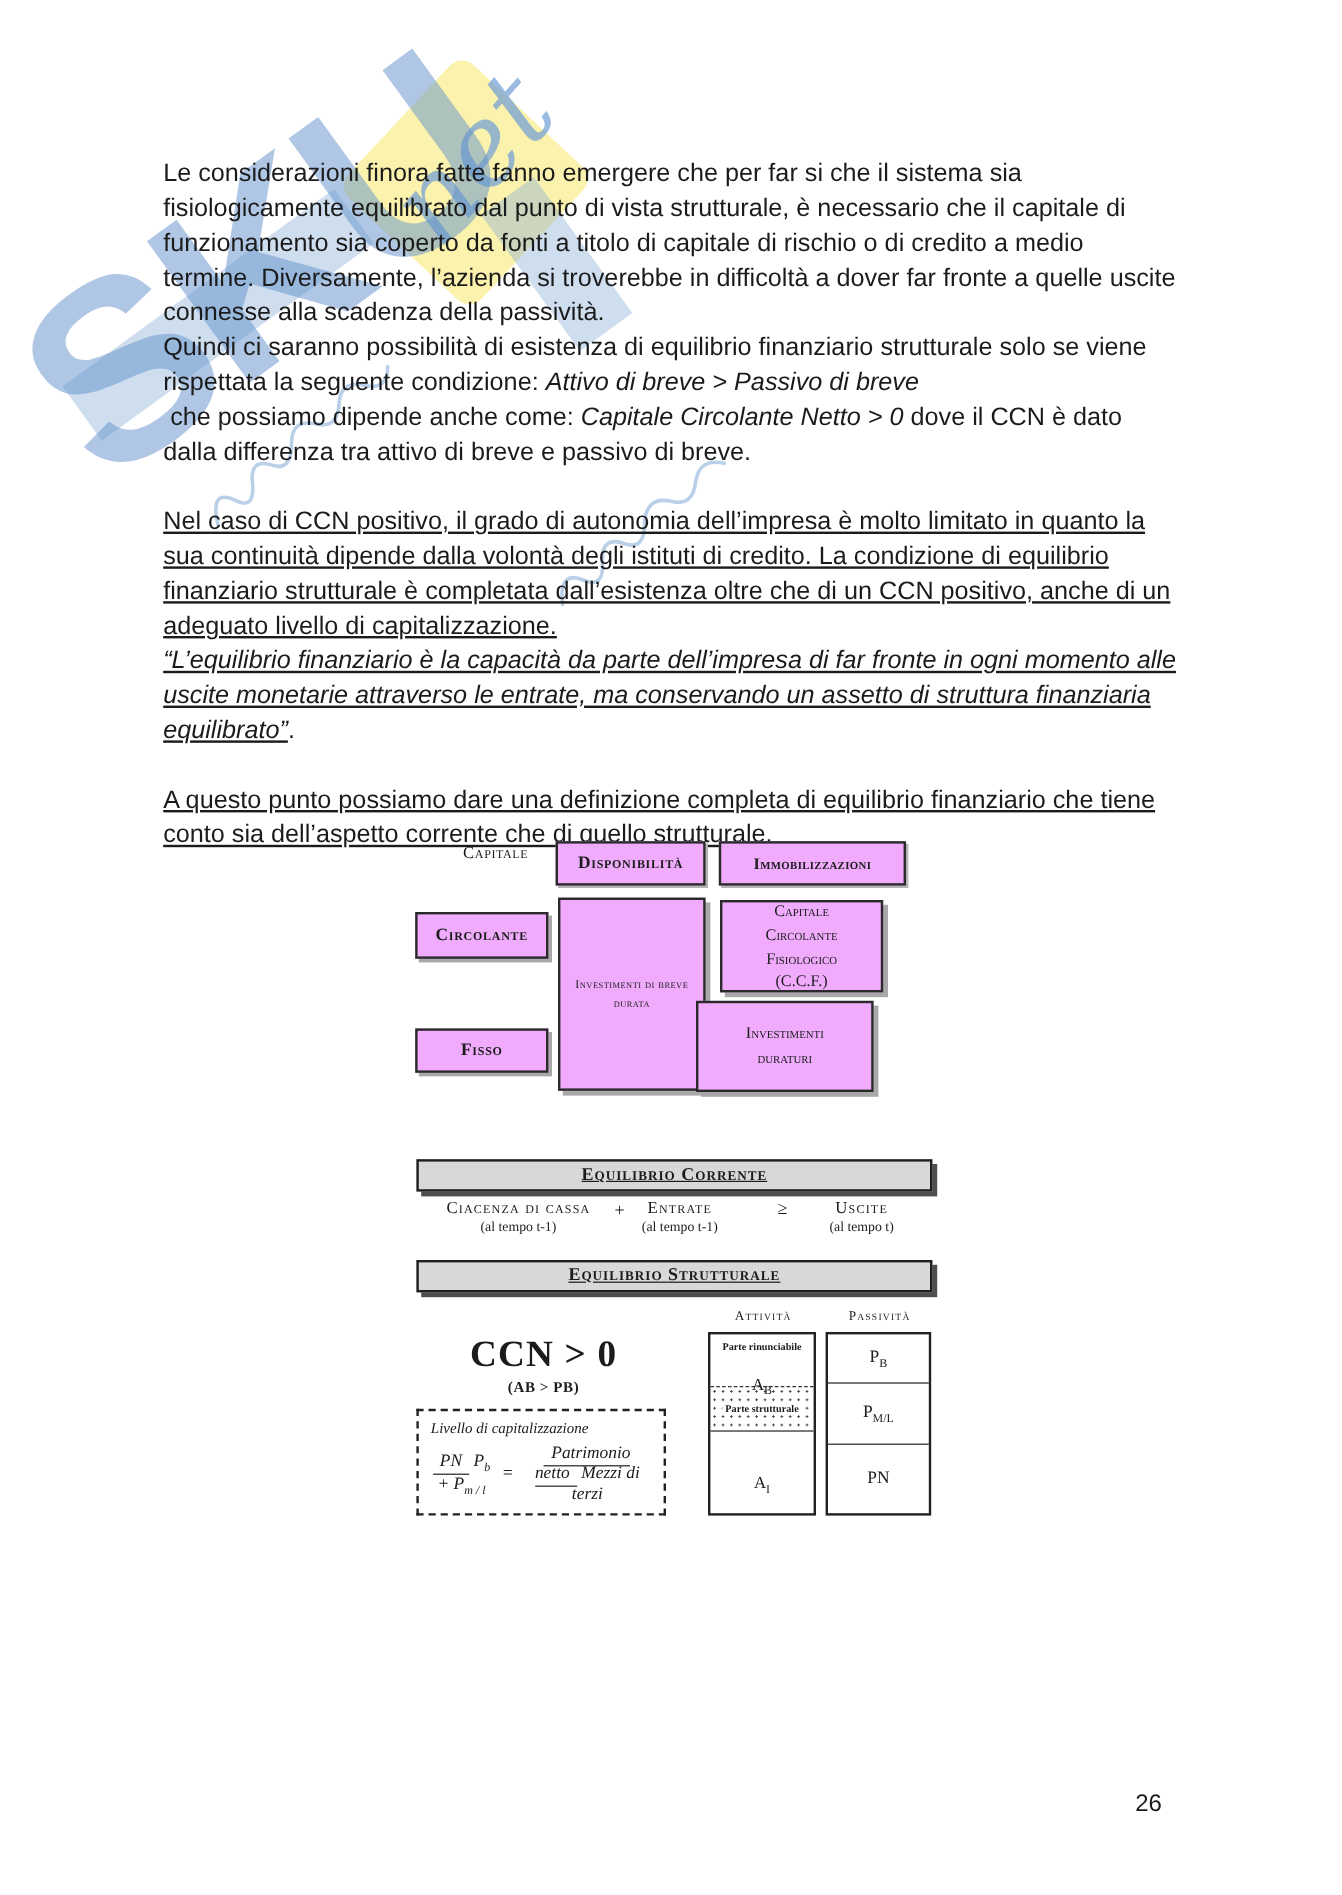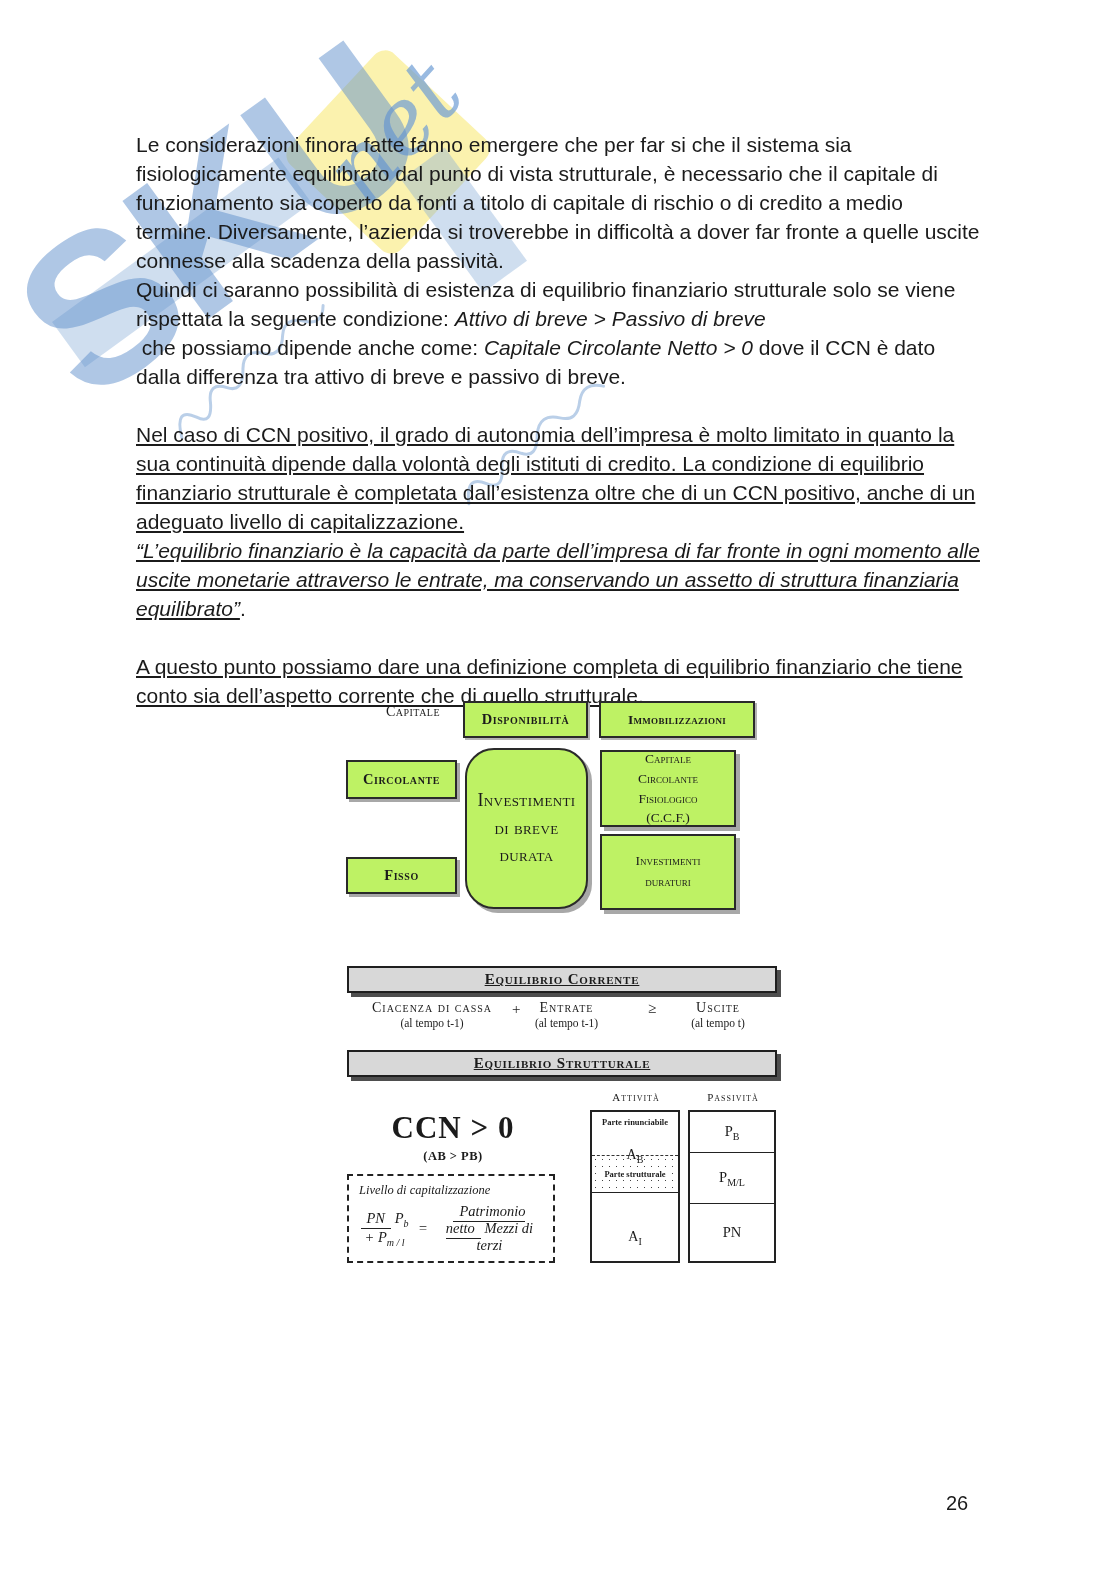--- a/index.html
+++ b/index.html
@@ -25,34 +25,34 @@
   
   .body-text{position:absolute;left:136px;top:130px;width:848px;z-index:1;
              font-size:21px;line-height:29px;}
   .para{margin:0;}
   .gap{margin-top:29px;text-decoration:underline;}
   .it{font-style:italic;}
   .u{text-decoration:underline;}
   .pre{white-space:pre-wrap;}
   .d-label{position:absolute;left:366px;top:704px;width:94px;text-align:center;z-index:1;
            font-family:"Liberation Serif",serif;font-variant:small-caps;font-size:14px;letter-spacing:.5px;}
-  .d-box{position:absolute;background:#bef264;border:2px solid #2a2a2a;display:flex;align-items:center;
+  .d-box{position:absolute;background:#f0abfc;border:2px solid #2a2a2a;display:flex;align-items:center;
          justify-content:center;text-align:center;z-index:1;box-sizing:border-box;
          font-family:"Liberation Serif",serif;font-variant:small-caps;}
   .db-disponibilita{left:463px;top:701px;width:125px;height:37px;font-weight:700;font-size:14.5px;
                     letter-spacing:.6px;box-shadow:2px 2px 0 #b4b4b4;}
   .db-immobilizzazioni{left:599px;top:701px;width:156px;height:37px;font-weight:700;font-size:13.5px;
                     letter-spacing:.3px;box-shadow:2px 2px 0 #b4b4b4;}
   .db-circolante{left:346px;top:760px;width:111px;height:39px;font-weight:700;font-size:14.5px;
                  letter-spacing:.6px;box-shadow:3px 3px 0 #a8a8a8;}
-  .db-investimenti{left:465px;top:748px;width:123px;height:161px;font-size:18px;letter-spacing:.4px;
-                 box-shadow:4px 4px 0 #a8a8a8;padding:0 12px;line-height:1.55;border-radius:29px;}
+  .db-investimenti{left:465px;top:748px;width:123px;height:161px;font-size:10px;letter-spacing:.4px;
+                 box-shadow:4px 4px 0 #a8a8a8;padding:0 12px;line-height:1.55;}
   .db-ccf{left:600px;top:750px;width:136px;height:77px;font-size:13.5px;box-shadow:4px 4px 0 #a8a8a8;
           padding:0 19px;line-height:1.45;}
-  .db-duraturi{left:600px;top:834px;width:136px;height:76px;font-size:13.5px;
+  .db-duraturi{left:580px;top:834px;width:148px;height:76px;font-size:13.5px;
           box-shadow:4px 4px 0 #a8a8a8;padding:0 18px;line-height:1.55;}
   .db-fisso{left:346px;top:857px;width:111px;height:37px;font-weight:700;font-size:14.5px;
           letter-spacing:.6px;box-shadow:3px 3px 0 #a8a8a8;}
 
   
   .bar{position:absolute;left:347px;width:430px;height:27px;background:#d8d8d8;border:2px solid #1f1f1f;
        box-shadow:4px 4px 0 #4e4e4e;display:flex;align-items:center;justify-content:center;z-index:1;
        box-sizing:border-box;font-family:Liberation Serif, serif;}
   .bar-corrente{top:966px;}
   .bar-strutturale{top:1050px;}

